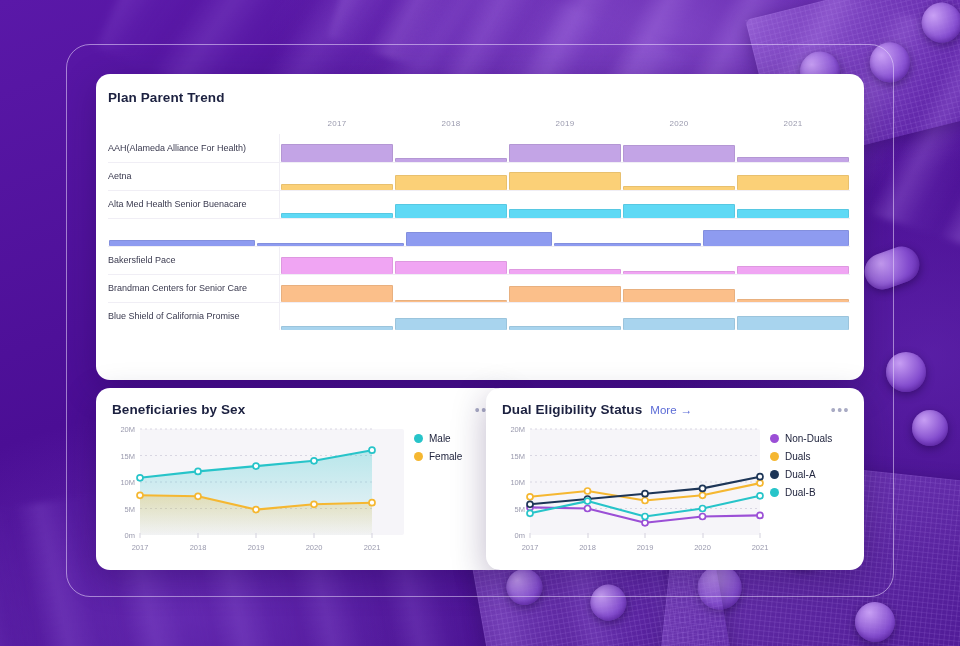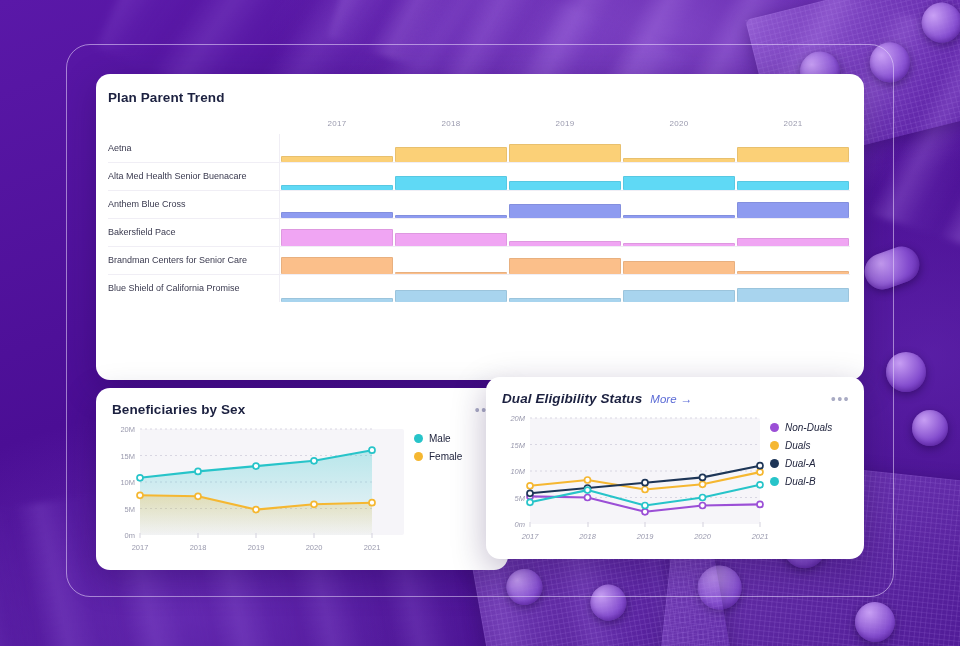--- a/index.html
+++ b/index.html
@@ -167,21 +167,21 @@
   }
   .bar {
     width: 100%;
     border-radius: 1px;
     border: 1px solid rgba(0,0,0,.07);
     border-bottom: none;
   }
 
   
   #sex-card  { left: 96px;  top: 388px; width: 412px; height: 182px; padding: 14px 14px 8px 16px; }
-  #dual-card { left: 486px; top: 377px; width: 378px; height: 182px; padding: 14px 14px 8px 16px; font-style: italic; }
+  #dual-card { left: 486px; top: 388px; width: 378px; height: 182px; padding: 14px 14px 8px 16px; }
 
   .chart-head {
     display: flex;
     align-items: center;
     gap: 8px;
   }
   .more-link {
     font-size: 11.5px;
     color: #5b6bd6;
     font-weight: normal;
@@ -307,20 +307,40 @@
     <div class="label-col"></div>
     <div class="year-cell">2017</div>
     <div class="year-cell">2018</div>
     <div class="year-cell">2019</div>
     <div class="year-cell">2020</div>
     <div class="year-cell">2021</div>
   </div>
 
   <div class="trend-rows" id="trend-rows">
       <div class="trend-row">
+        <div class="row-label">AAH(Alameda Alliance For Health)</div>
+        <div class="row-bars">
+          <div class="bar-cell">
+            <div class="bar" style="height: 18px; background: rgb(195, 164, 230);"></div>
+          </div>
+          <div class="bar-cell">
+            <div class="bar" style="height: 4px; background: rgb(195, 164, 230);"></div>
+          </div>
+          <div class="bar-cell">
+            <div class="bar" style="height: 18px; background: rgb(195, 164, 230);"></div>
+          </div>
+          <div class="bar-cell">
+            <div class="bar" style="height: 17px; background: rgb(195, 164, 230);"></div>
+          </div>
+          <div class="bar-cell">
+            <div class="bar" style="height: 5px; background: rgb(195, 164, 230);"></div>
+          </div>
+        </div>
+      </div>
+      <div class="trend-row">
         <div class="row-label">Aetna</div>
         <div class="row-bars">
           <div class="bar-cell">
             <div class="bar" style="height: 6px; background: rgb(251, 208, 119);"></div>
           </div>
           <div class="bar-cell">
             <div class="bar" style="height: 15px; background: rgb(251, 208, 119);"></div>
           </div>
           <div class="bar-cell">
             <div class="bar" style="height: 18px; background: rgb(251, 208, 119);"></div>
@@ -347,21 +367,20 @@
           </div>
           <div class="bar-cell">
             <div class="bar" style="height: 14px; background: rgb(95, 217, 245);"></div>
           </div>
           <div class="bar-cell">
             <div class="bar" style="height: 9px; background: rgb(95, 217, 245);"></div>
           </div>
         </div>
       </div>
       <div class="trend-row">
-        <div class="row-label">Anthem Blue Cross</div>
         <div class="row-bars">
           <div class="bar-cell">
             <div class="bar" style="height: 6px; background: rgb(142, 155, 240);"></div>
           </div>
           <div class="bar-cell">
             <div class="bar" style="height: 3px; background: rgb(142, 155, 240);"></div>
           </div>
           <div class="bar-cell">
             <div class="bar" style="height: 14px; background: rgb(142, 155, 240);"></div>
           </div>

